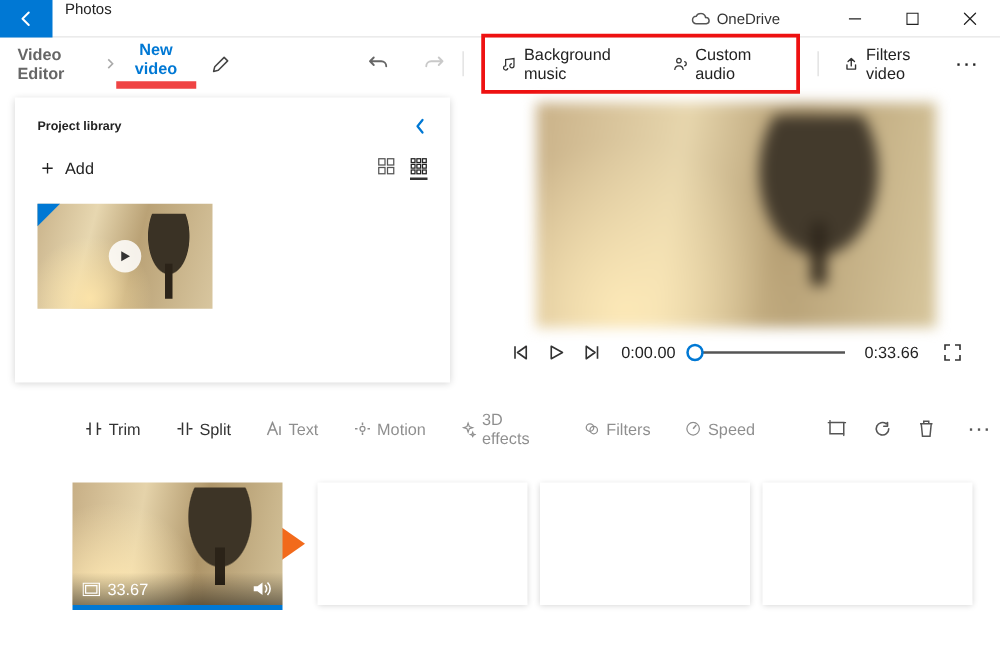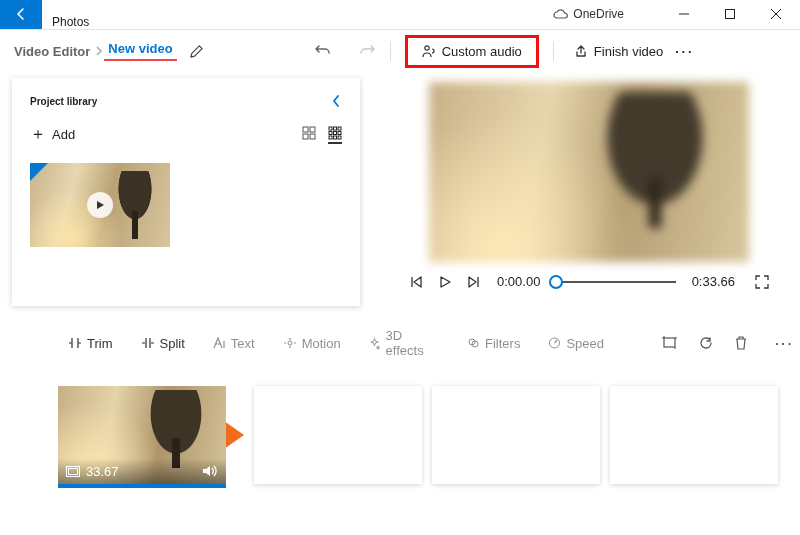--- a/index.html
+++ b/index.html
@@ -1,27 +1,27 @@
 <!DOCTYPE html>
 <html><head>
 <meta charset="utf-8">
 <style>
   * { box-sizing: border-box; margin: 0; padding: 0; font-family: "Segoe UI", -apple-system, sans-serif; }
   body { width: 800px; height: 535px; background: #fff; overflow: hidden; font-size: 13px; color: #222; }
 
-  .titlebar { height: 30px; display: flex; align-items: flex-end; border-bottom: 1px solid #e5e5e5; }
+  .titlebar { height: 30px; display: flex; align-items: flex-start; border-bottom: 1px solid #e5e5e5; }
   .back-btn { width: 42px; height: 30px; background: #0078d4; display: flex; align-items: center; justify-content: center; color: #fff; }
   .titlebar-title { padding-left: 10px; font-size: 12px; }
   .titlebar-right { margin-left: auto; display: flex; align-items: center; gap: 6px; padding-right: 4px; }
   .onedrive { display: flex; align-items: center; gap: 4px; font-size: 12px; margin-right: 34px; color: #333; }
   .winbtn { width: 40px; height: 30px; display: flex; align-items: center; justify-content: center; }
 
   .toolbar { height: 42px; display: flex; align-items: center; padding: 0 10px; }
   .crumb { color: #666; font-size: 13px; padding: 0 4px; font-weight: bold; }
-  .crumb.active { color: #0078d4; border-bottom: 2px solid #ef4444; padding-bottom: 3px; text-align: center; }
+  .crumb.active { color: #0078d4; border-bottom: 6px solid #ef4444; padding-bottom: 3px; text-align: center; }
   .pencil { margin-left: 12px; color: #444; }
   .undo-redo { margin-left: 110px; display: flex; gap: 26px; color: #777; }
   .redo { opacity: .35; }
   .divider { width: 1px; height: 20px; background: #ddd; margin: 0 14px; }
   .tb-btn { display: flex; align-items: center; gap: 6px; padding: 4px 6px; font-size: 13px; cursor: pointer; }
   .audio-highlight { border: 3px solid #e11; padding: 2px 8px; display: flex; gap: 18px; }
   .dots { letter-spacing: 2px; font-weight: bold; padding: 0 6px; }
 
   .mid { display: flex; padding: 6px 12px 0 12px; gap: 30px; }
   .library-panel { width: 348px; background: #fff; box-shadow: 0 1px 6px rgba(0,0,0,.18); padding: 16px 18px 24px 18px; height: 228px; }
@@ -138,33 +138,39 @@
       <svg width="18" height="16" viewBox="0 0 18 16">
           <path d="M13 3l3 3-3 3M16 6H7a4 4 0 00-4 4" fill="none" stroke="#666" stroke-width="1.5" stroke-linecap="round" stroke-linejoin="round"></path>
         </svg>
     </span>
   </div>
   <div class="divider"></div>
 
   <div class="audio-highlight">
     <div class="tb-btn">
       <svg width="14" height="14" viewBox="0 0 14 14">
+          <path d="M5 11a2 2 0 11-2-2V3l8-1v7a2 2 0 11-2-2" fill="none" stroke="#333" stroke-width="1.2"></path>
+        </svg>
+      <span>Background music</span>
+    </div>
+    <div class="tb-btn">
+      <svg width="14" height="14" viewBox="0 0 14 14">
           <circle cx="5" cy="4" r="2.2" fill="none" stroke="#333" stroke-width="1.2"></circle>
           <path d="M1 13c0-3 2-4 4-4s4 1 4 4M10 5a2 2 0 010 4" fill="none" stroke="#333" stroke-width="1.2"></path>
         </svg>
       <span>Custom audio</span>
     </div>
   </div>
 
   <div class="divider"></div>
   <div class="tb-btn">
     <svg width="14" height="14" viewBox="0 0 14 14">
         <path d="M3 8v4h8V8M7 2v7M4 5l3-3 3 3" fill="none" stroke="#333" stroke-width="1.3" stroke-linecap="round" stroke-linejoin="round"></path>
       </svg>
-    <span>Finish video</span>
+    <span>Filters video</span>
   </div>
   <span class="dots">···</span>
 </div>
 
 <div class="mid">
   <div class="library-panel">
     <div class="lib-head">
       <span class="lib-title">Project library</span>
       <span class="lib-collapse">
         <svg width="12" height="14" viewBox="0 0 10 14">

